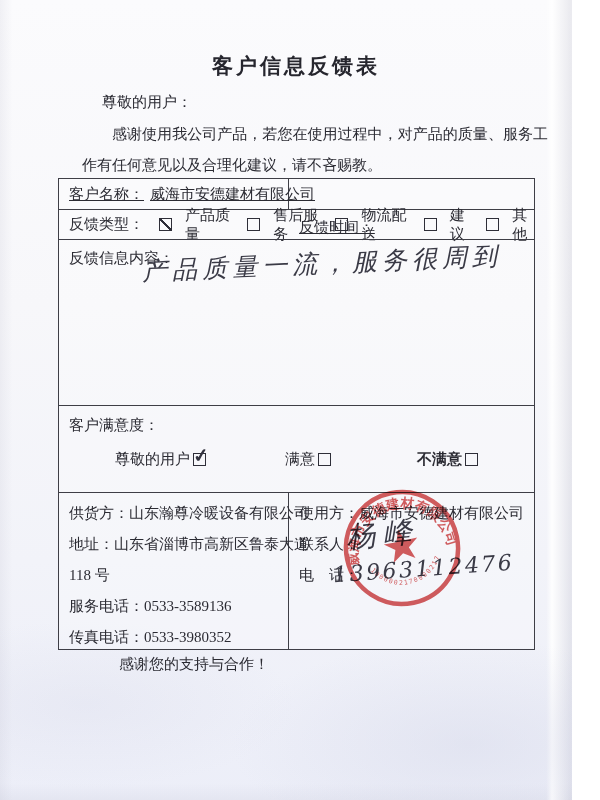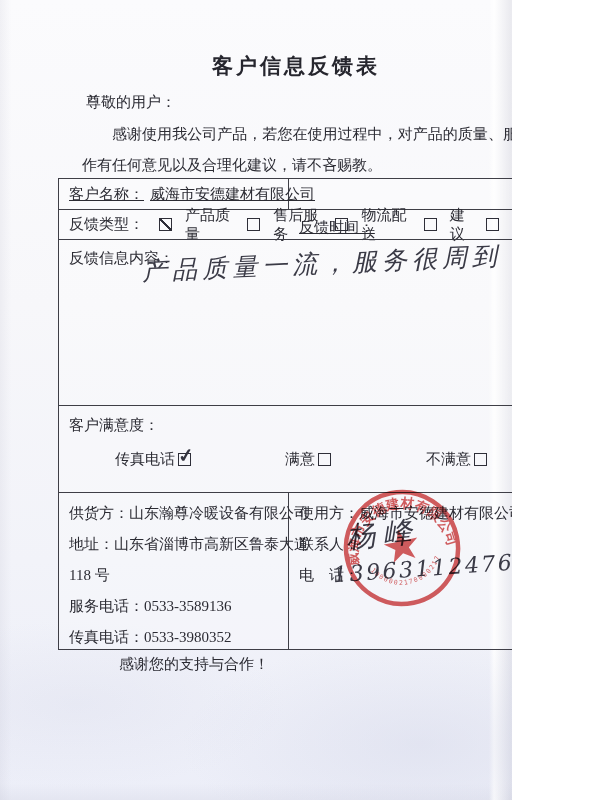--- a/index.html
+++ b/index.html
@@ -1,37 +1,37 @@
 <!DOCTYPE html>
 <html><head>
 <meta charset="utf-8">
 <style>
   * { margin:0; padding:0; box-sizing:border-box; }
   html,body { width:600px; height:800px; }
   body { font-family:"Liberation Serif","DejaVu Serif",serif; color:#2b2b33; }
 
   .page {
-    position:relative; width:512px; height:800px; overflow:hidden;
+    position:relative; width:572px; height:800px; overflow:hidden;
     background:linear-gradient(180deg,#fbfbfd 0%,#f7f7fa 38%,#f2f3f9 70%,#eceef8 100%);
   }
   .texture {
     position:absolute; inset:0; pointer-events:none;
     background:
       radial-gradient(ellipse 340px 150px at 82% 93%, rgba(205,208,228,.35), transparent 70%),
       radial-gradient(ellipse 300px 120px at 15% 88%, rgba(210,212,230,.25), transparent 70%),
       linear-gradient(90deg, rgba(190,190,205,.18) 0%, transparent 2.2%, transparent 95.5%, rgba(255,255,255,.9) 96.5%, rgba(205,205,215,.35) 99.6%),
       linear-gradient(0deg, rgba(200,200,215,.22) 0%, transparent 2%);
   }
 
   .doc-title {
     position:absolute; left:0; top:52px; width:592px; text-align:center;
     font-family:"Liberation Sans","DejaVu Sans",sans-serif;
     font-size:21px; font-weight:bold; letter-spacing:3px; color:#26262e;
   }
-  .greeting { position:absolute; left:86px; top:93px; font-size:15px; }
+  .greeting { position:absolute; left:102px; top:93px; font-size:15px; }
   .intro {
     position:absolute; left:82px; top:119px; width:466px;
     font-size:15px; line-height:31px; text-indent:2em; text-align:justify;
   }
 
   .fb-table {
     position:absolute; left:58px; top:178px; width:477px;
     border:1.5px solid #3e3e46; background:rgba(255,255,255,.25);
   }
   .row { position:relative; display:flex; border-top:1.5px solid #3e3e46; }
@@ -147,28 +147,28 @@
       <div class="cell">
         <span class="label">反馈信息内容：</span>
       </div>
     </div>
 
     <div class="row r4">
       <div class="cell">
         <span class="label">客户满意度：</span>
         <div class="sat-row">
           <span class="sat-opt" style="left:56px;">
-            <span>传真电话</span>
+            <span>尊敬的用户</span>
             <span class="cb post tick checked"></span>
           </span>
           <span class="sat-opt" style="left:226px;">
             <span>满意</span>
             <span class="cb post tick"></span>
           </span>
-          <span class="sat-opt" style="left:367px;">
+          <span class="sat-opt" style="left:358px;font-weight:bold;">
             <span>不满意</span>
             <span class="cb post tick"></span>
           </span>
         </div>
       </div>
     </div>
 
     <div class="row r5">
       <div class="cell c-left v-split">
         <div class="info-line">供货方：山东瀚尊冷暖设备有限公司</div>

